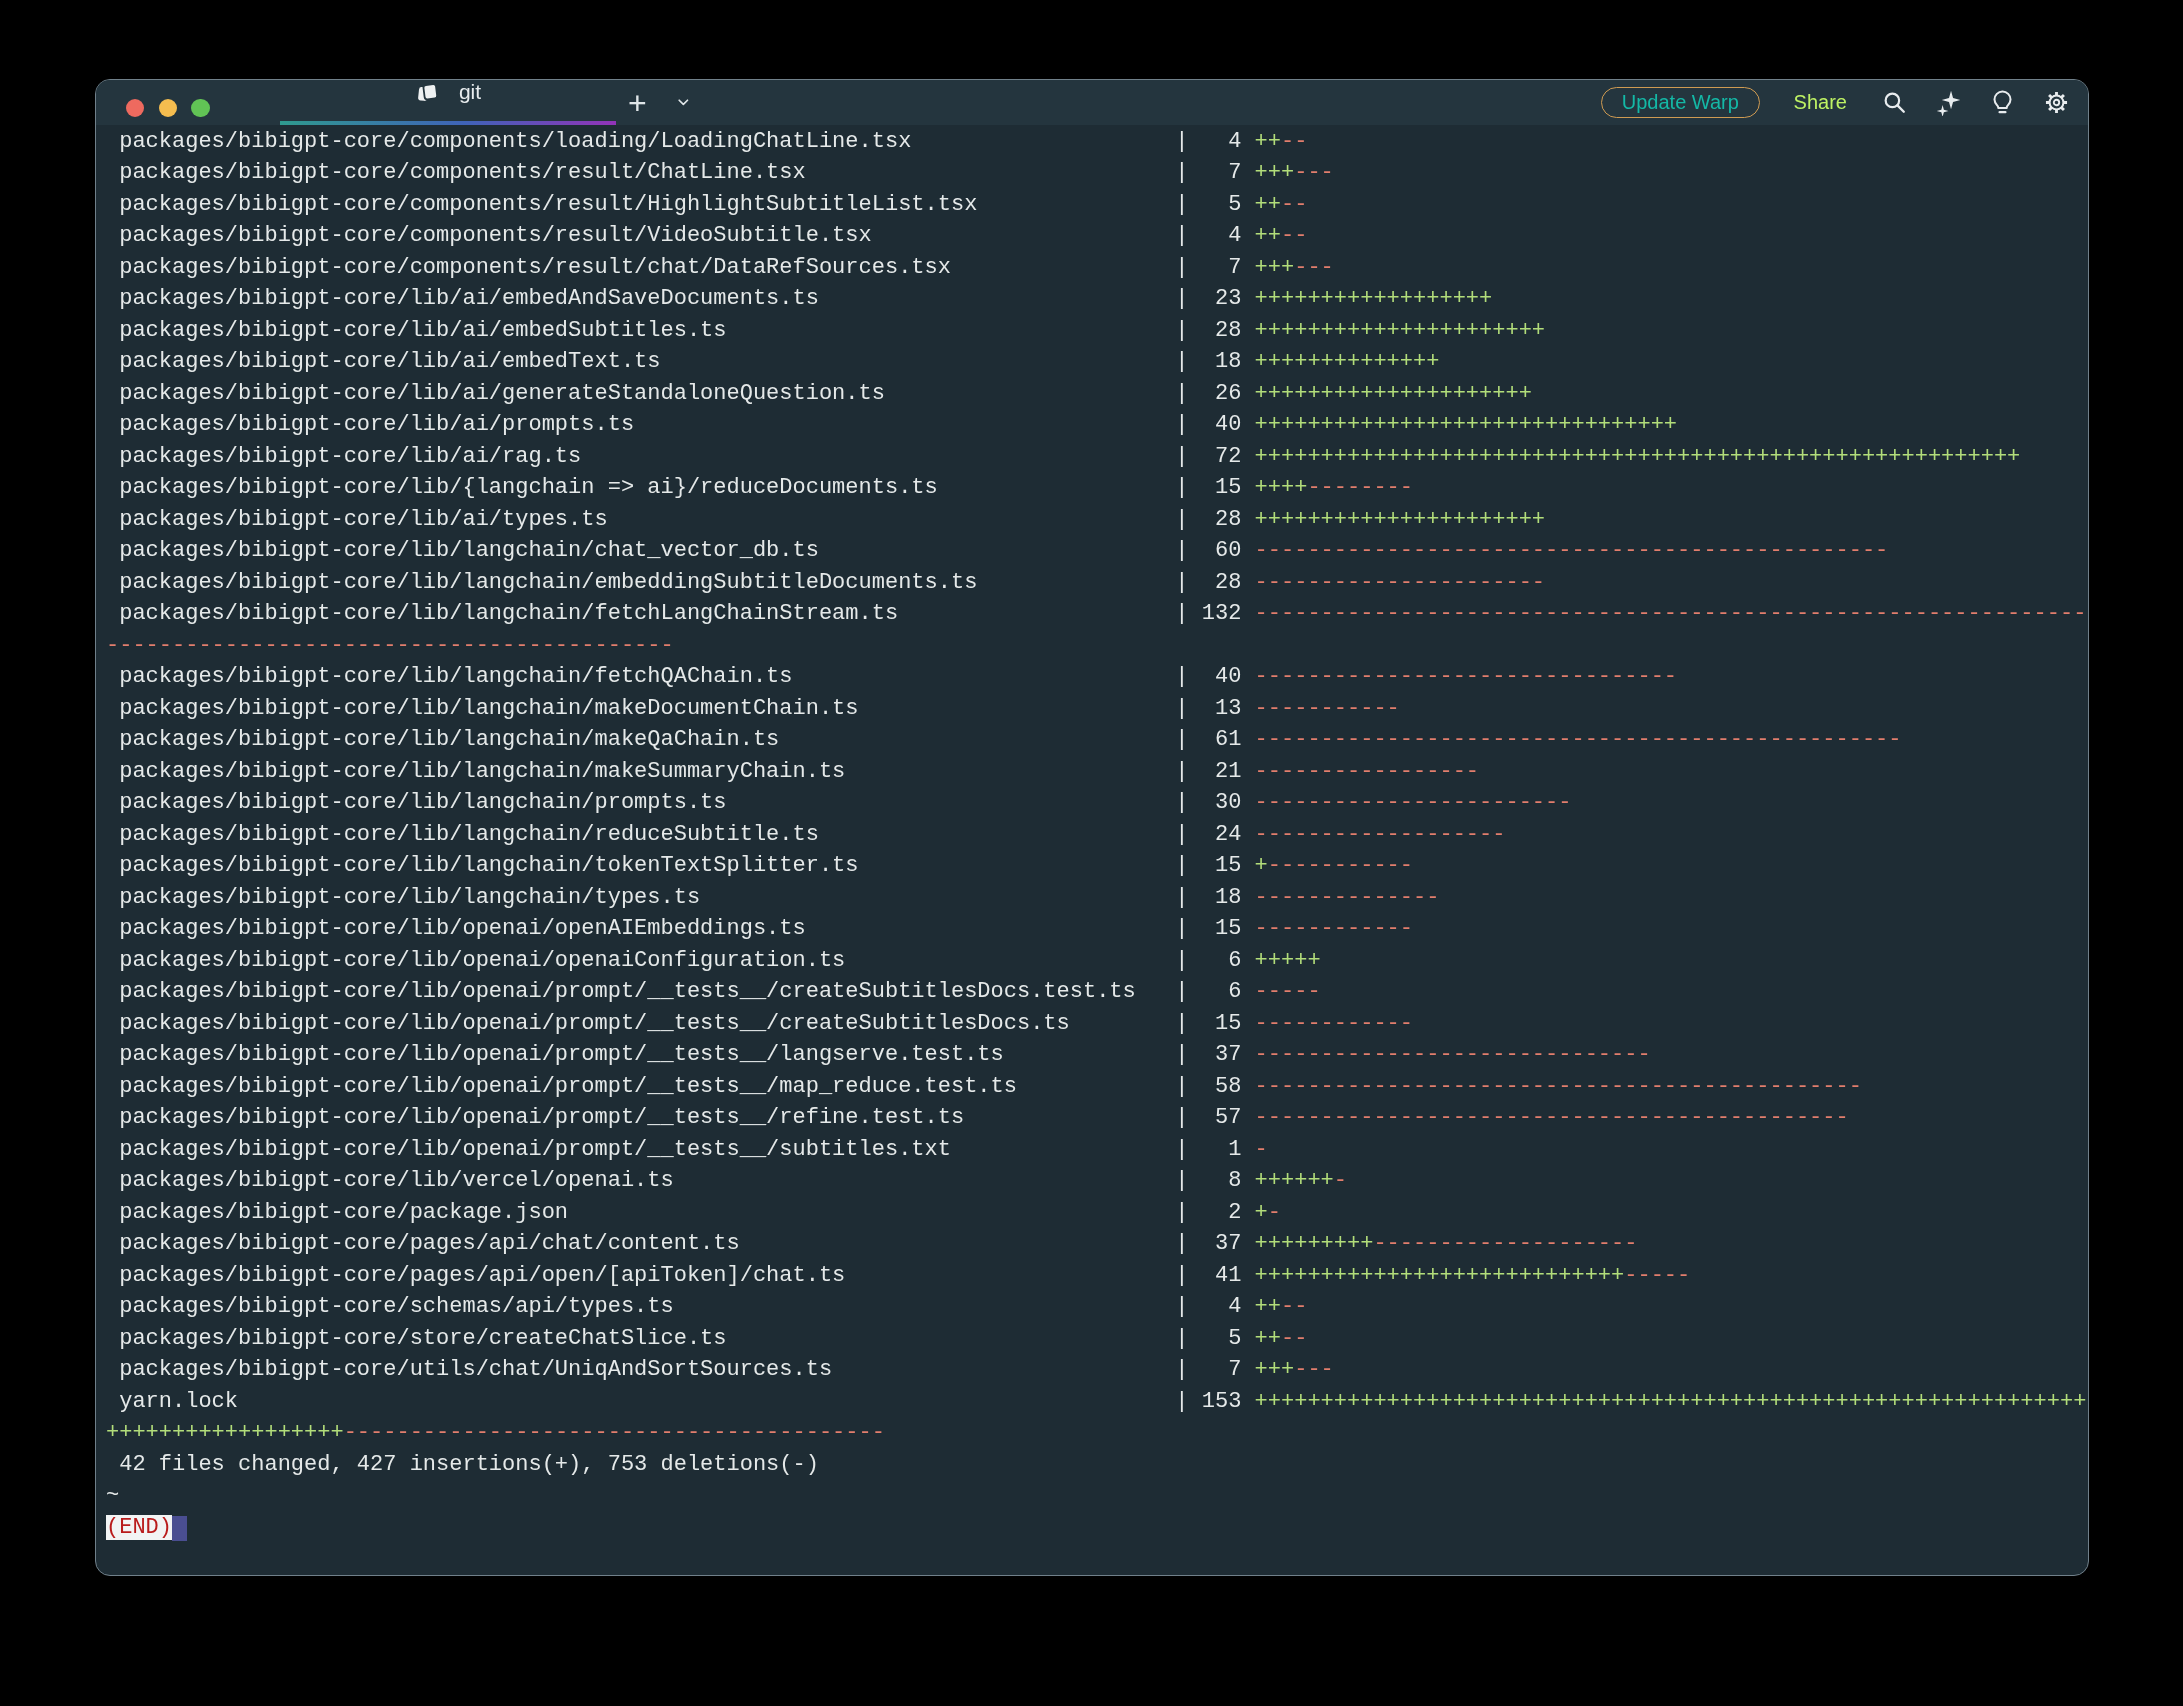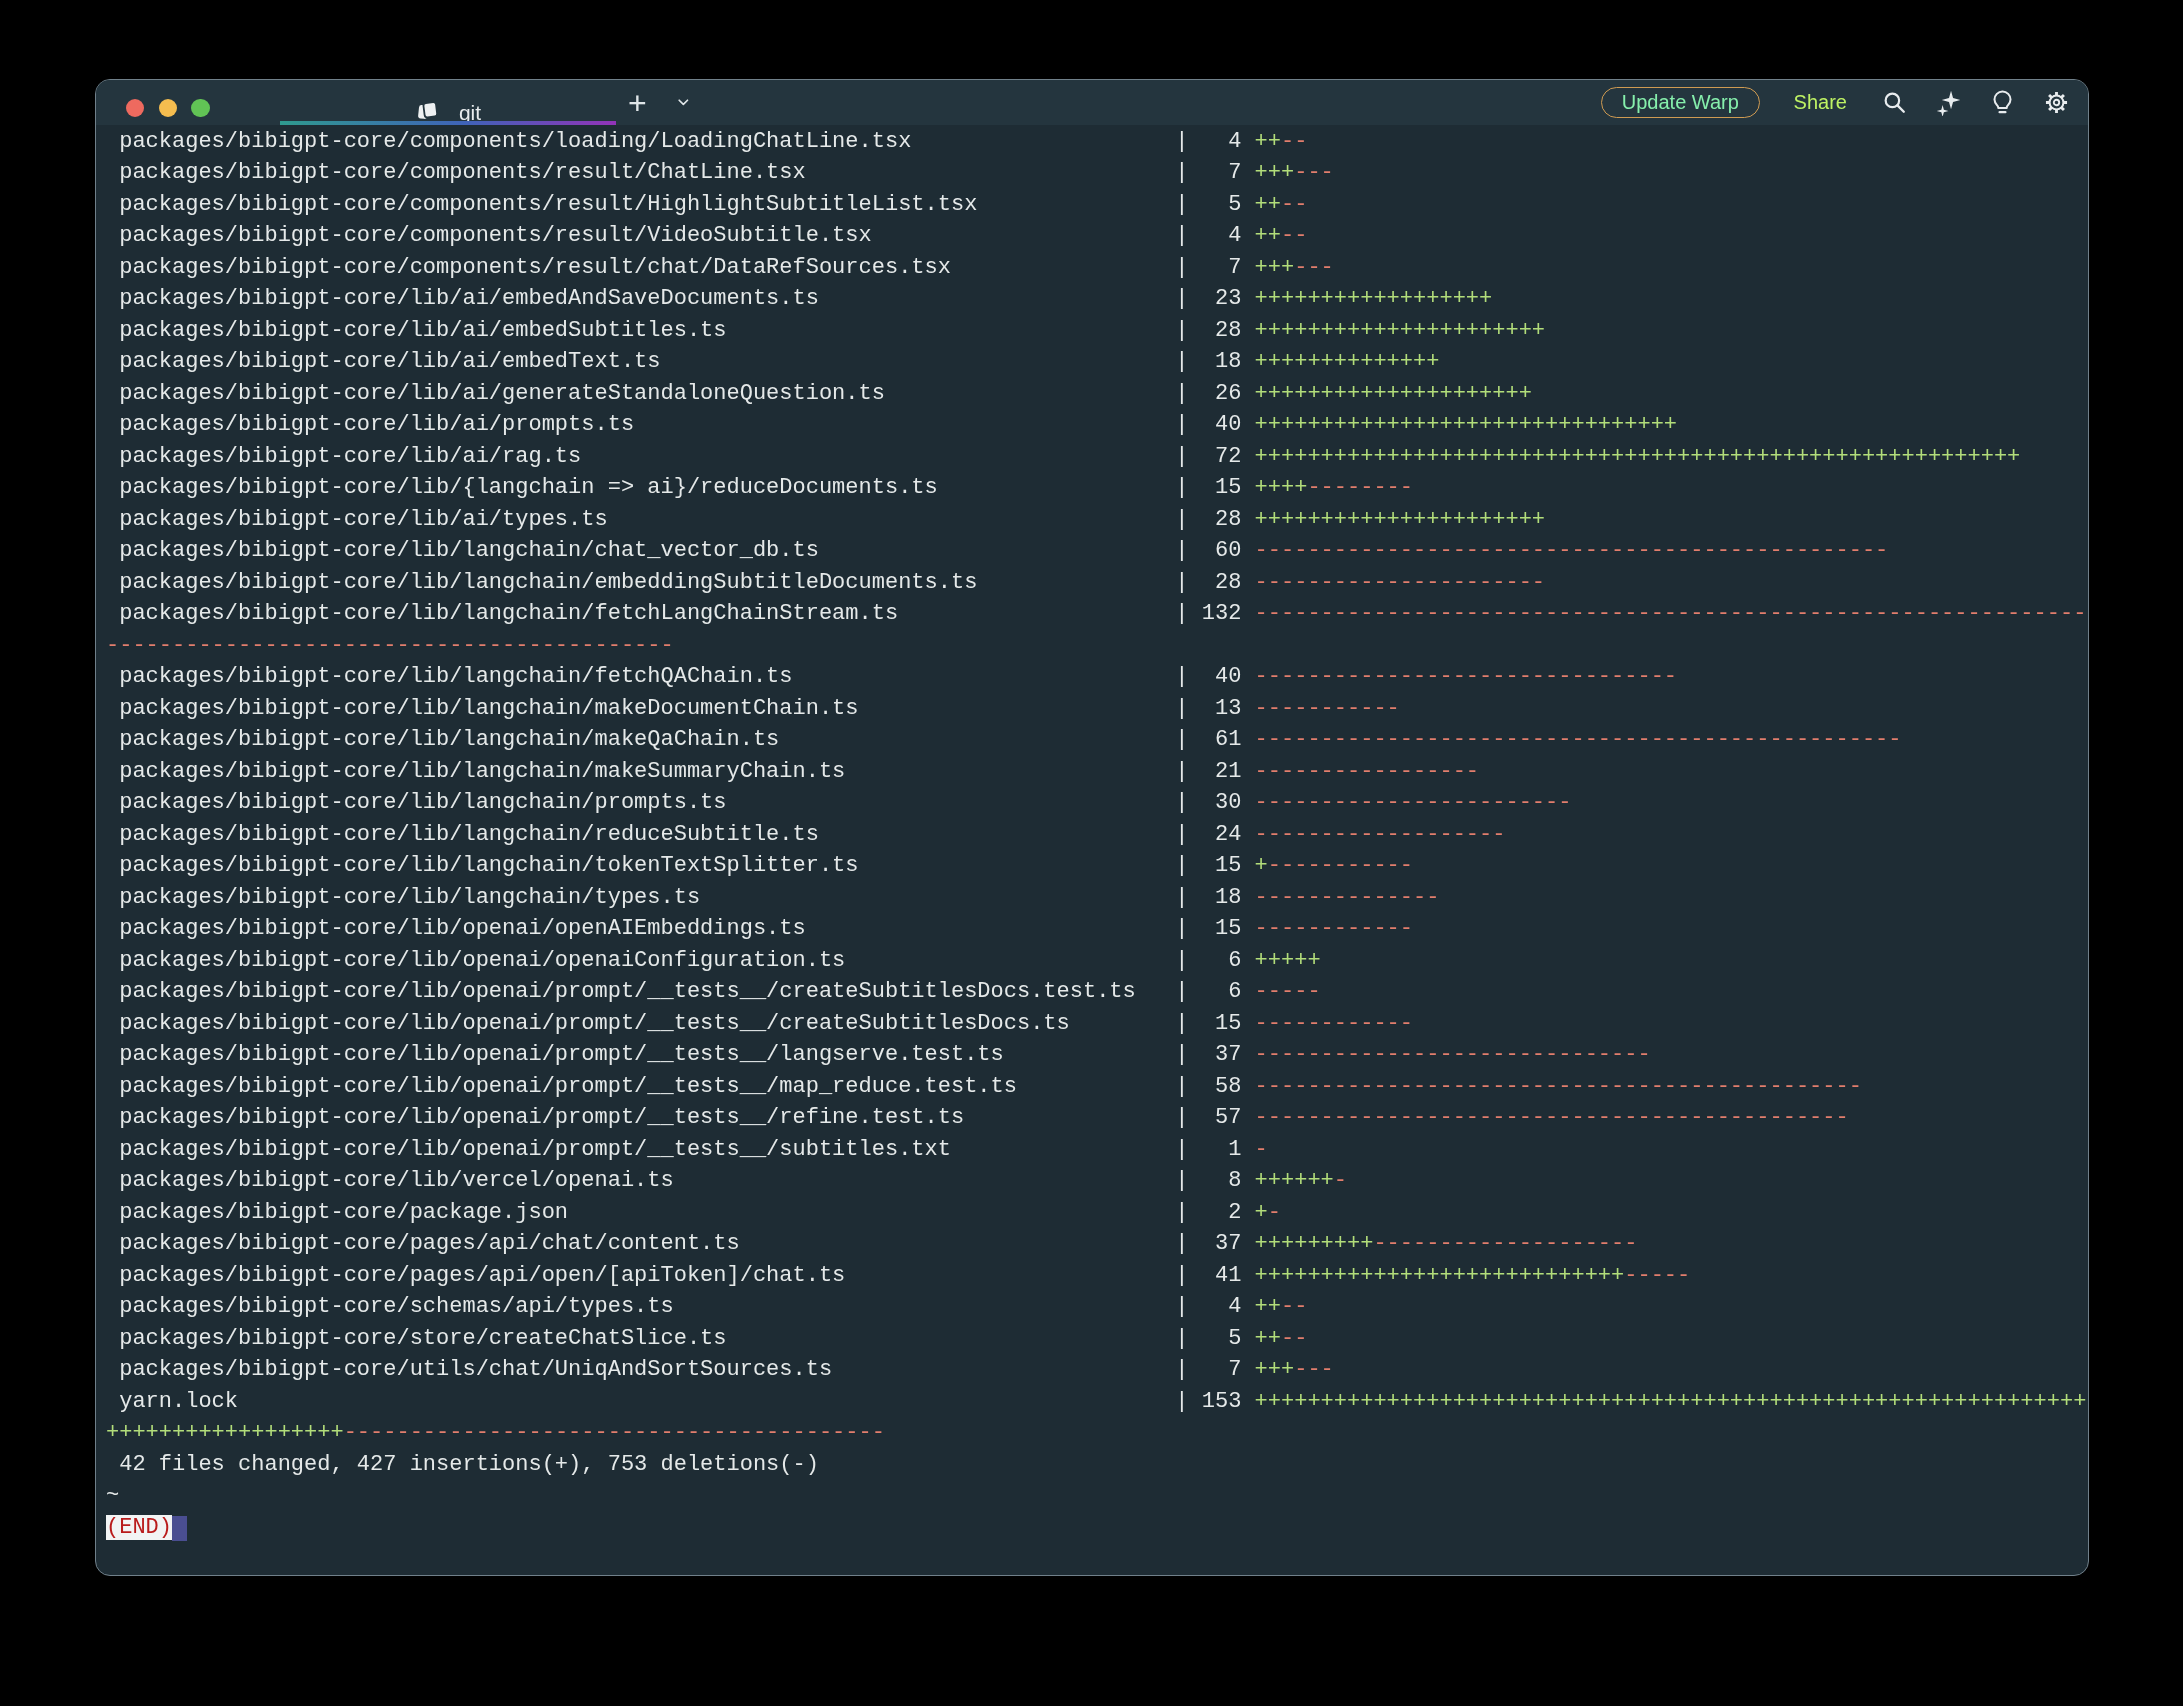--- a/index.html
+++ b/index.html
@@ -14,33 +14,33 @@
   }
   
   .titlebar{position:absolute;left:0;top:0;right:0;height:45px;background:#24353e;}
   .lights{position:absolute;left:30px;top:19px;display:flex;gap:14.2px;}
   .light{width:18.4px;height:18.4px;border-radius:50%;}
   .light.red{background:#ee6a5f;}
   .light.yellow{background:#f5bd4f;}
   .light.green{background:#61c355;}
   .tab{
     position:absolute;left:184px;top:0;width:336px;height:45px;
-    display:flex;align-items:flex-end;justify-content:center;gap:17px;
+    display:flex;align-items:flex-start;justify-content:center;gap:17px;
   }
   .tab::after{
     content:"";position:absolute;left:0;right:0;bottom:0;height:4.2px;
     background:linear-gradient(90deg,#2f9a8f,#3f63b8 55%,#9233b8);
   }
   .tab-label{color:#e8ecee;font-size:21px;}
   .newtab{position:absolute;left:532px;top:0;height:45px;display:flex;align-items:center;
     color:#dfe5e8;font-size:32px;font-weight:100;line-height:1;}
   .tab-chevron{position:absolute;left:579px;top:0;height:45px;display:flex;align-items:center;}
   .tb-right{position:absolute;right:18.4px;top:0;height:45px;display:flex;align-items:center;gap:27px;}
   .update-pill{
-    border:1.7px solid #cf9b52;color:#86efac;border-radius:836px;
+    border:1.7px solid #cf9b52;color:#14b8a6;border-radius:836px;
     font-size:20px;padding:3px 20px;white-space:nowrap;background:transparent;
   }
   .share-label{color:#bef264;font-size:20px;margin:0 6.7px;}
   .tb-icon{width:27px;height:27px;display:block;}
   
   .terminal{
     position:absolute;left:0;top:45px;right:0;bottom:0;
     padding:0.8px 10px 0 10px;
     font-family:Liberation Mono, monospace;
     font-size:22px;line-height:31.5px;

